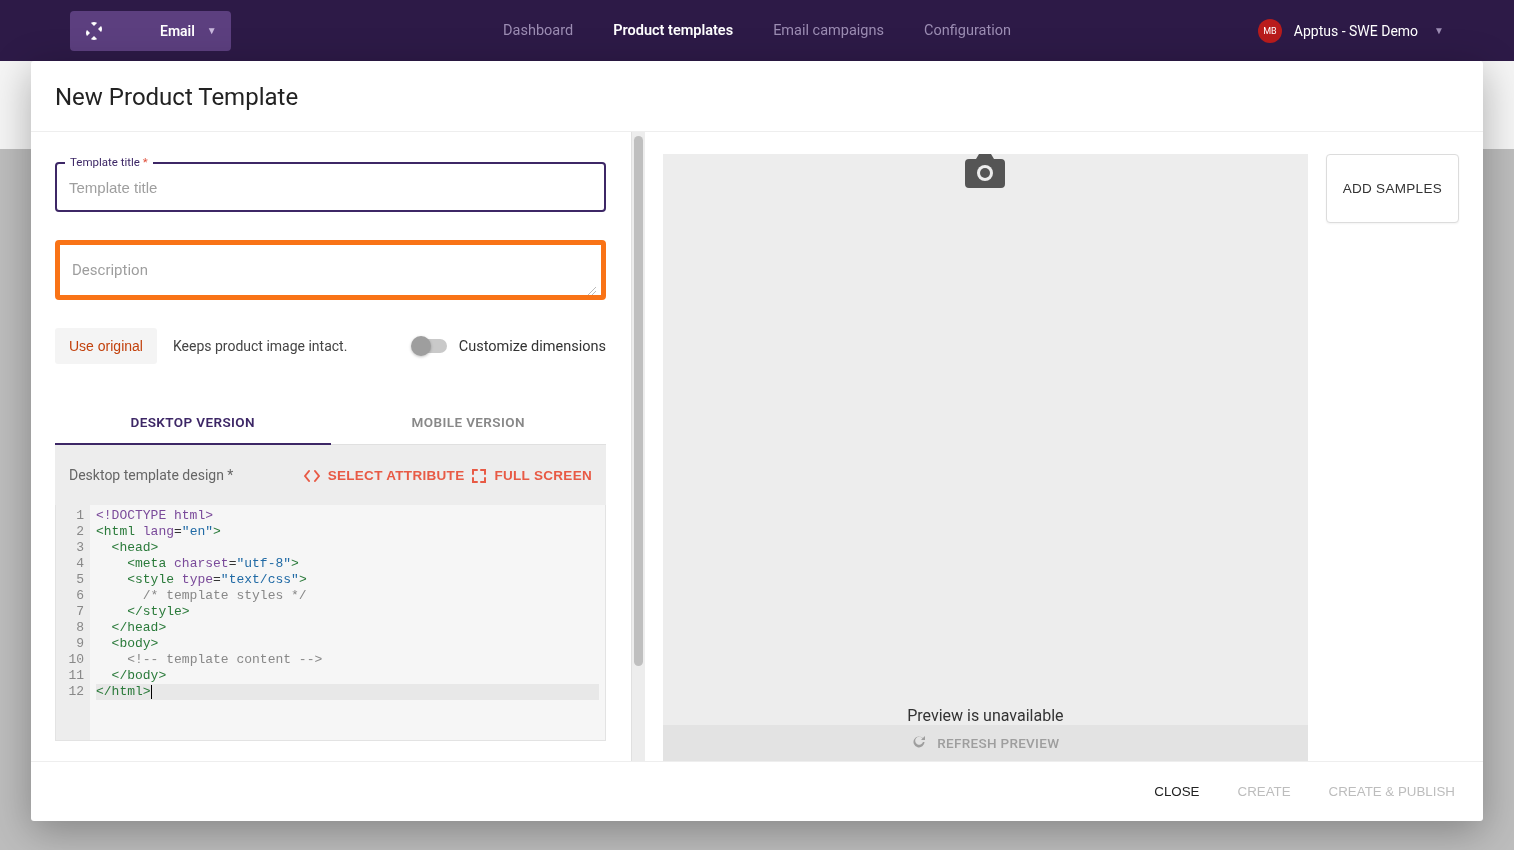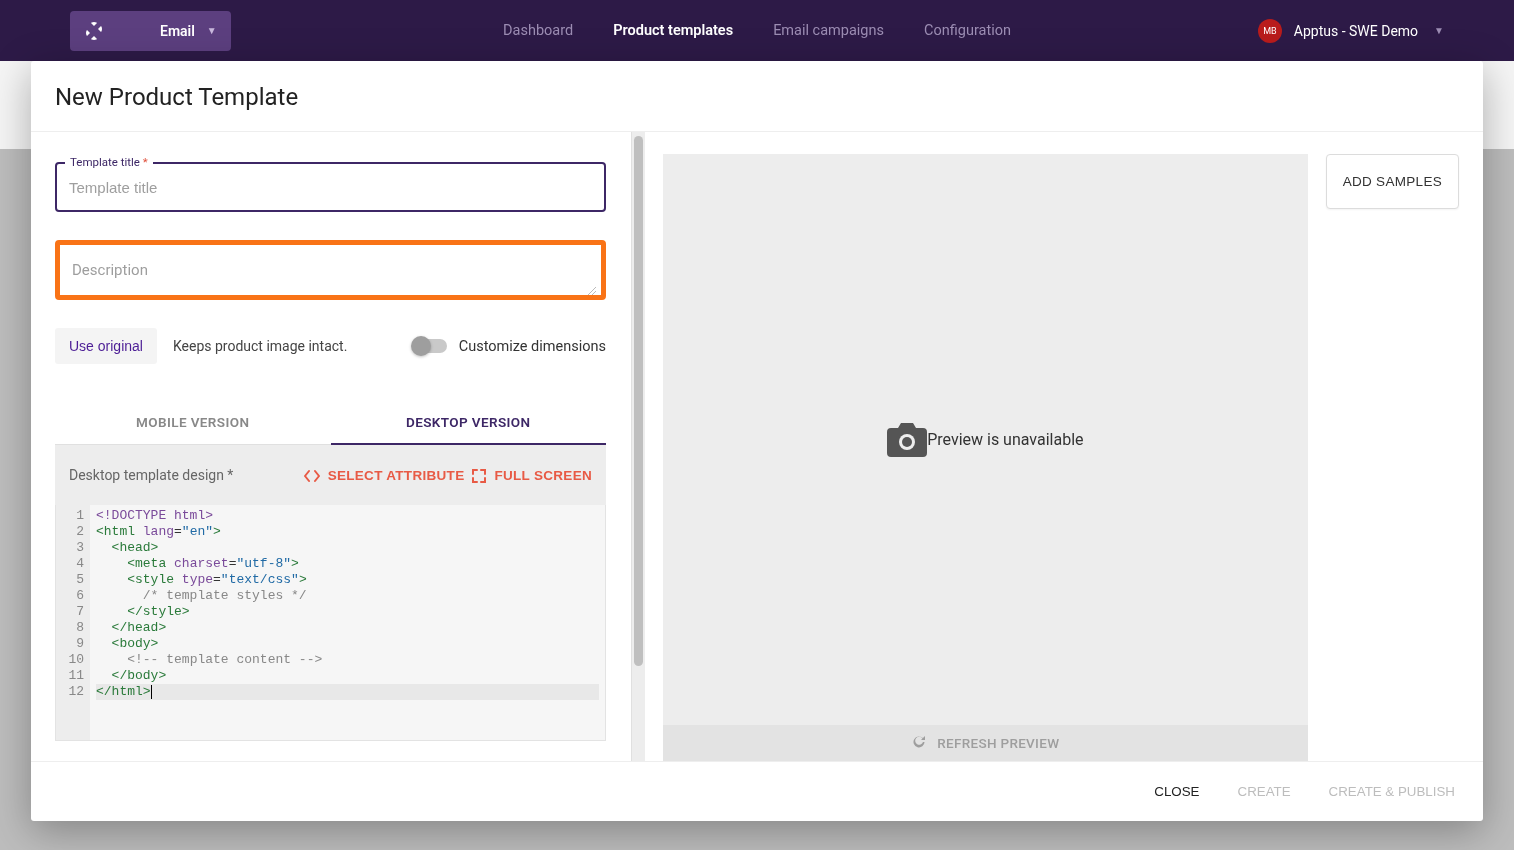--- a/index.html
+++ b/index.html
@@ -128,22 +128,23 @@
   }
   .preview-col {
     flex: 1;
     display: flex;
     flex-direction: column;
   }
   .preview-box {
     flex: 1;
     background: #ededed;
     display: flex;
-    align-items: center;
-    justify-content: center;
+    flex-direction: column;
+    align-items: center;
+    justify-content: space-between;
     color: #333;
     position: relative;
   }
   .preview-box svg { display: block; }
   .preview-msg { font-size: 16px; color: #333; }
   .refresh-bar {
     height: 36px;
     background: #e3e3e3;
     display: flex;
     align-items: center;
@@ -155,21 +156,21 @@
     letter-spacing: 0.3px;
     cursor: pointer;
   }
   .samples-col {
     flex: 0 0 auto;
   }
   .add-samples-btn {
     background: #fff;
     border: 1px solid #dcdcdc;
     border-radius: 4px;
-    padding: 19px 16px;
+    padding: 26px 16px;
     font-size: 13.5px;
     font-weight: 500;
     letter-spacing: 0.3px;
     color: #333;
     cursor: pointer;
     box-shadow: 0 1px 2px rgba(0,0,0,0.05);
   }
 
   
   .field-outlined {
@@ -239,21 +240,21 @@
     align-items: center;
     gap: 16px;
     margin-bottom: 36px;
   }
   .use-original {
     background: #f4f4f4;
     border: none;
     border-radius: 3px;
     padding: 10px 14px;
     font-size: 14px;
-    color: #4c1d95;
+    color: #c2410c;
     cursor: pointer;
   }
   .keeps-text { font-size: 14px; color: #444; }
   .toggle-wrap { display: flex; align-items: center; gap: 12px; margin-left: auto; }
   .toggle {
     width: 34px; height: 14px;
     background: #c9c9c9;
     border-radius: 10px;
     position: relative;
     cursor: pointer;
@@ -443,22 +444,22 @@
         <span class="keeps-text">Keeps product image intact.</span>
         <div class="toggle-wrap">
           <div class="toggle">
             <div class="toggle-knob"></div>
           </div>
           <span class="toggle-label">Customize dimensions</span>
         </div>
       </div>
 
       <div class="tabs">
+        <div class="tab active">DESKTOP VERSION</div>
         <div class="tab">MOBILE VERSION</div>
-        <div class="tab active">DESKTOP VERSION</div>
       </div>
 
       <div class="editor-head">
         <span class="label">Desktop template design *</span>
         <button class="attr-btn">
           <span>
             <svg width="16" height="14" viewBox="0 0 16 14">
                 <path d="M5 2 1 7l4 5M11 2l4 5-4 5" stroke="#e85a45" stroke-width="2" fill="none" stroke-linecap="round" stroke-linejoin="round"></path>
               </svg>
           </span>

